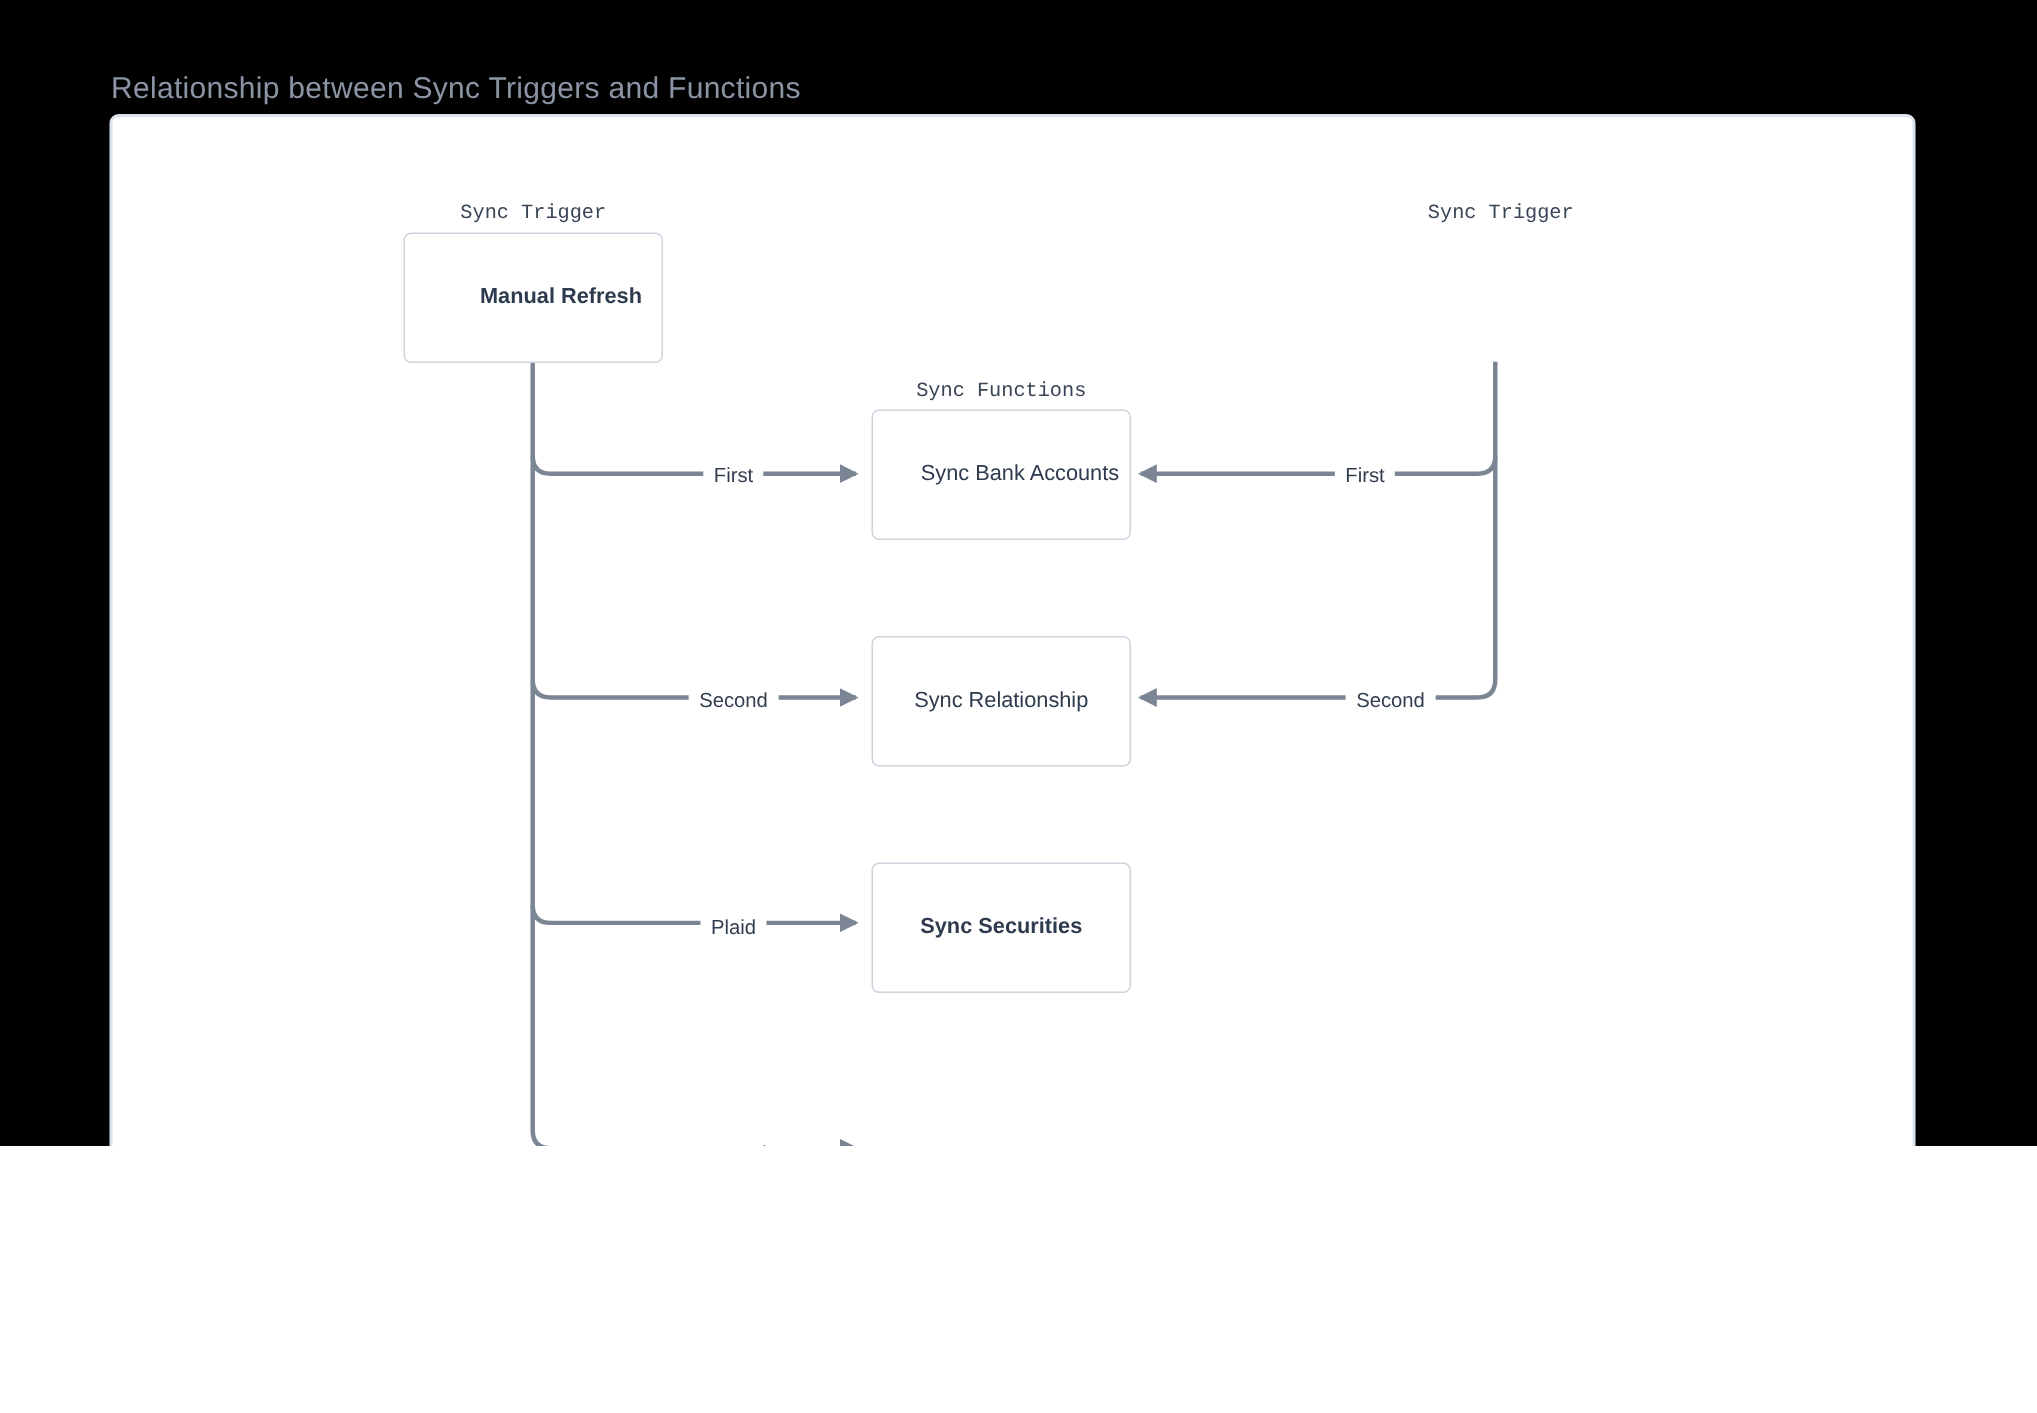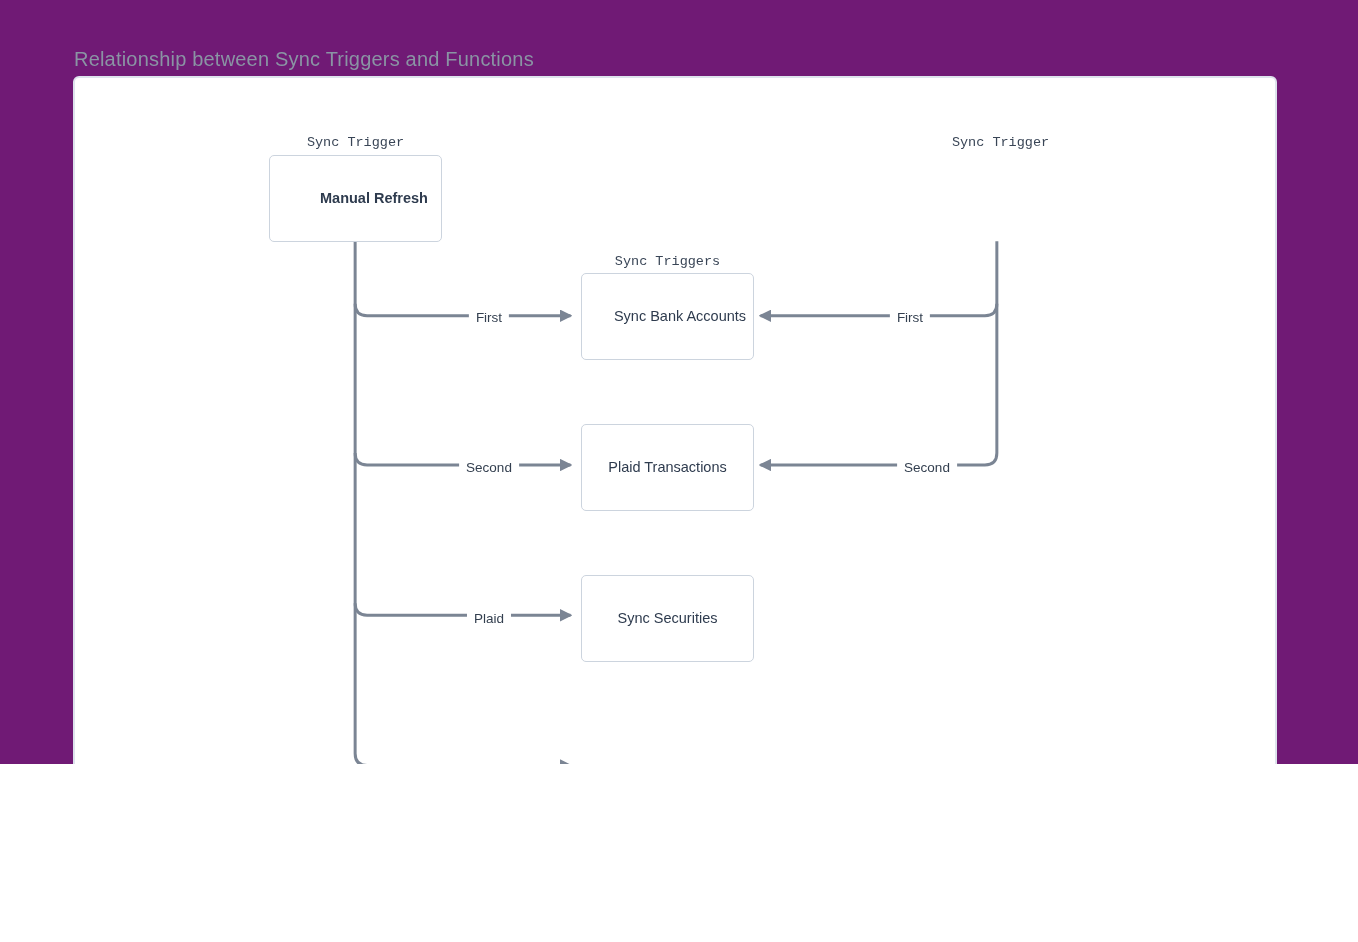--- a/index.html
+++ b/index.html
@@ -3,21 +3,21 @@
 <meta charset="utf-8">
 <style>
   * { margin: 0; padding: 0; box-sizing: border-box; }
   html, body { background: #ffffff; }
   body { font-family: "Liberation Sans", "DejaVu Sans", sans-serif; }
 
   .canvas {
     position: relative;
     width: 1358px;
     height: 764px;
-    background: #701a75;
+    background: #000000;
     overflow: hidden;
   }
 
   .diagram-title {
     position: absolute;
     left: 74px;
     top: 48px;
     font-size: 20px;
     letter-spacing: 0.2px;
     color: #8a94a4;
@@ -77,21 +77,21 @@
     color: #333f4f;
     white-space: nowrap;
     margin-left: 27px;
   }
 
   
   .node-manual-refresh   { left: 194px; top: 77px; padding-left: 37px; }
   .node-plaid-webhook    { left: 839px; top: 77px; }
   .node-fn-0             { left: 506px; top: 195px; padding-left: 25px; }
   .node-fn-1             { left: 506px; top: 346px; }
-  .node-fn-2             { left: 506px; top: 497px; }
+  .node-fn-2             { left: 506px; top: 497px; font-weight: bold; }
   .node-fn-3             { left: 506px; top: 648px; }
 
   .label-trigger-left    { left: 194px; top: 57px; }
   .label-trigger-right   { left: 839px; top: 57px; }
   .label-functions       { left: 506px; top: 176px; }
 
   .edge-label-m-0 { left: 387px; top: 239px; }
   .edge-label-m-1 { left: 387px; top: 389px; }
   .edge-label-m-2 { left: 387px; top: 540px; }
   .edge-label-m-3 { left: 387px; top: 691px; }
@@ -120,32 +120,32 @@
       <path d="M280.5 377 Q280.5 389 292.5 389 L497 389" stroke="#7b8594" stroke-width="3" marker-end="url(#arrow)"></path>
       <path d="M280.5 528 Q280.5 540 292.5 540 L497 540" stroke="#7b8594" stroke-width="3" marker-end="url(#arrow)"></path>
 
       <path d="M925.5 164 L925.5 377 Q925.5 389 913.5 389 L688 389" stroke="#7b8594" stroke-width="3" marker-end="url(#arrow)"></path>
 
       <path d="M925.5 227 Q925.5 239 913.5 239 L688 239" stroke="#7b8594" stroke-width="3" marker-end="url(#arrow)"></path>
     </svg>
 
     <div class="group-label label-trigger-left">Sync Trigger</div>
     <div class="group-label label-trigger-right">Sync Trigger</div>
-    <div class="group-label label-functions">Sync Triggers</div>
+    <div class="group-label label-functions">Sync Functions</div>
 
     <div class="node node-manual-refresh">
       <div class="node-title-bold">Manual Refresh</div>
     </div>
 
 
     <div class="node node-fn-0">
       <div>Sync Bank Accounts</div>
     </div>
     <div class="node node-fn-1">
-      <div>Plaid Transactions</div>
+      <div>Sync Relationship</div>
     </div>
     <div class="node node-fn-2">
       <div>Sync Securities</div>
     </div>
 
     <div class="edge-label edge-label-m-0">First</div>
     <div class="edge-label edge-label-m-1">Second</div>
     <div class="edge-label edge-label-m-2">Plaid</div>
     <div class="edge-label edge-label-m-3">Manual</div>
 

